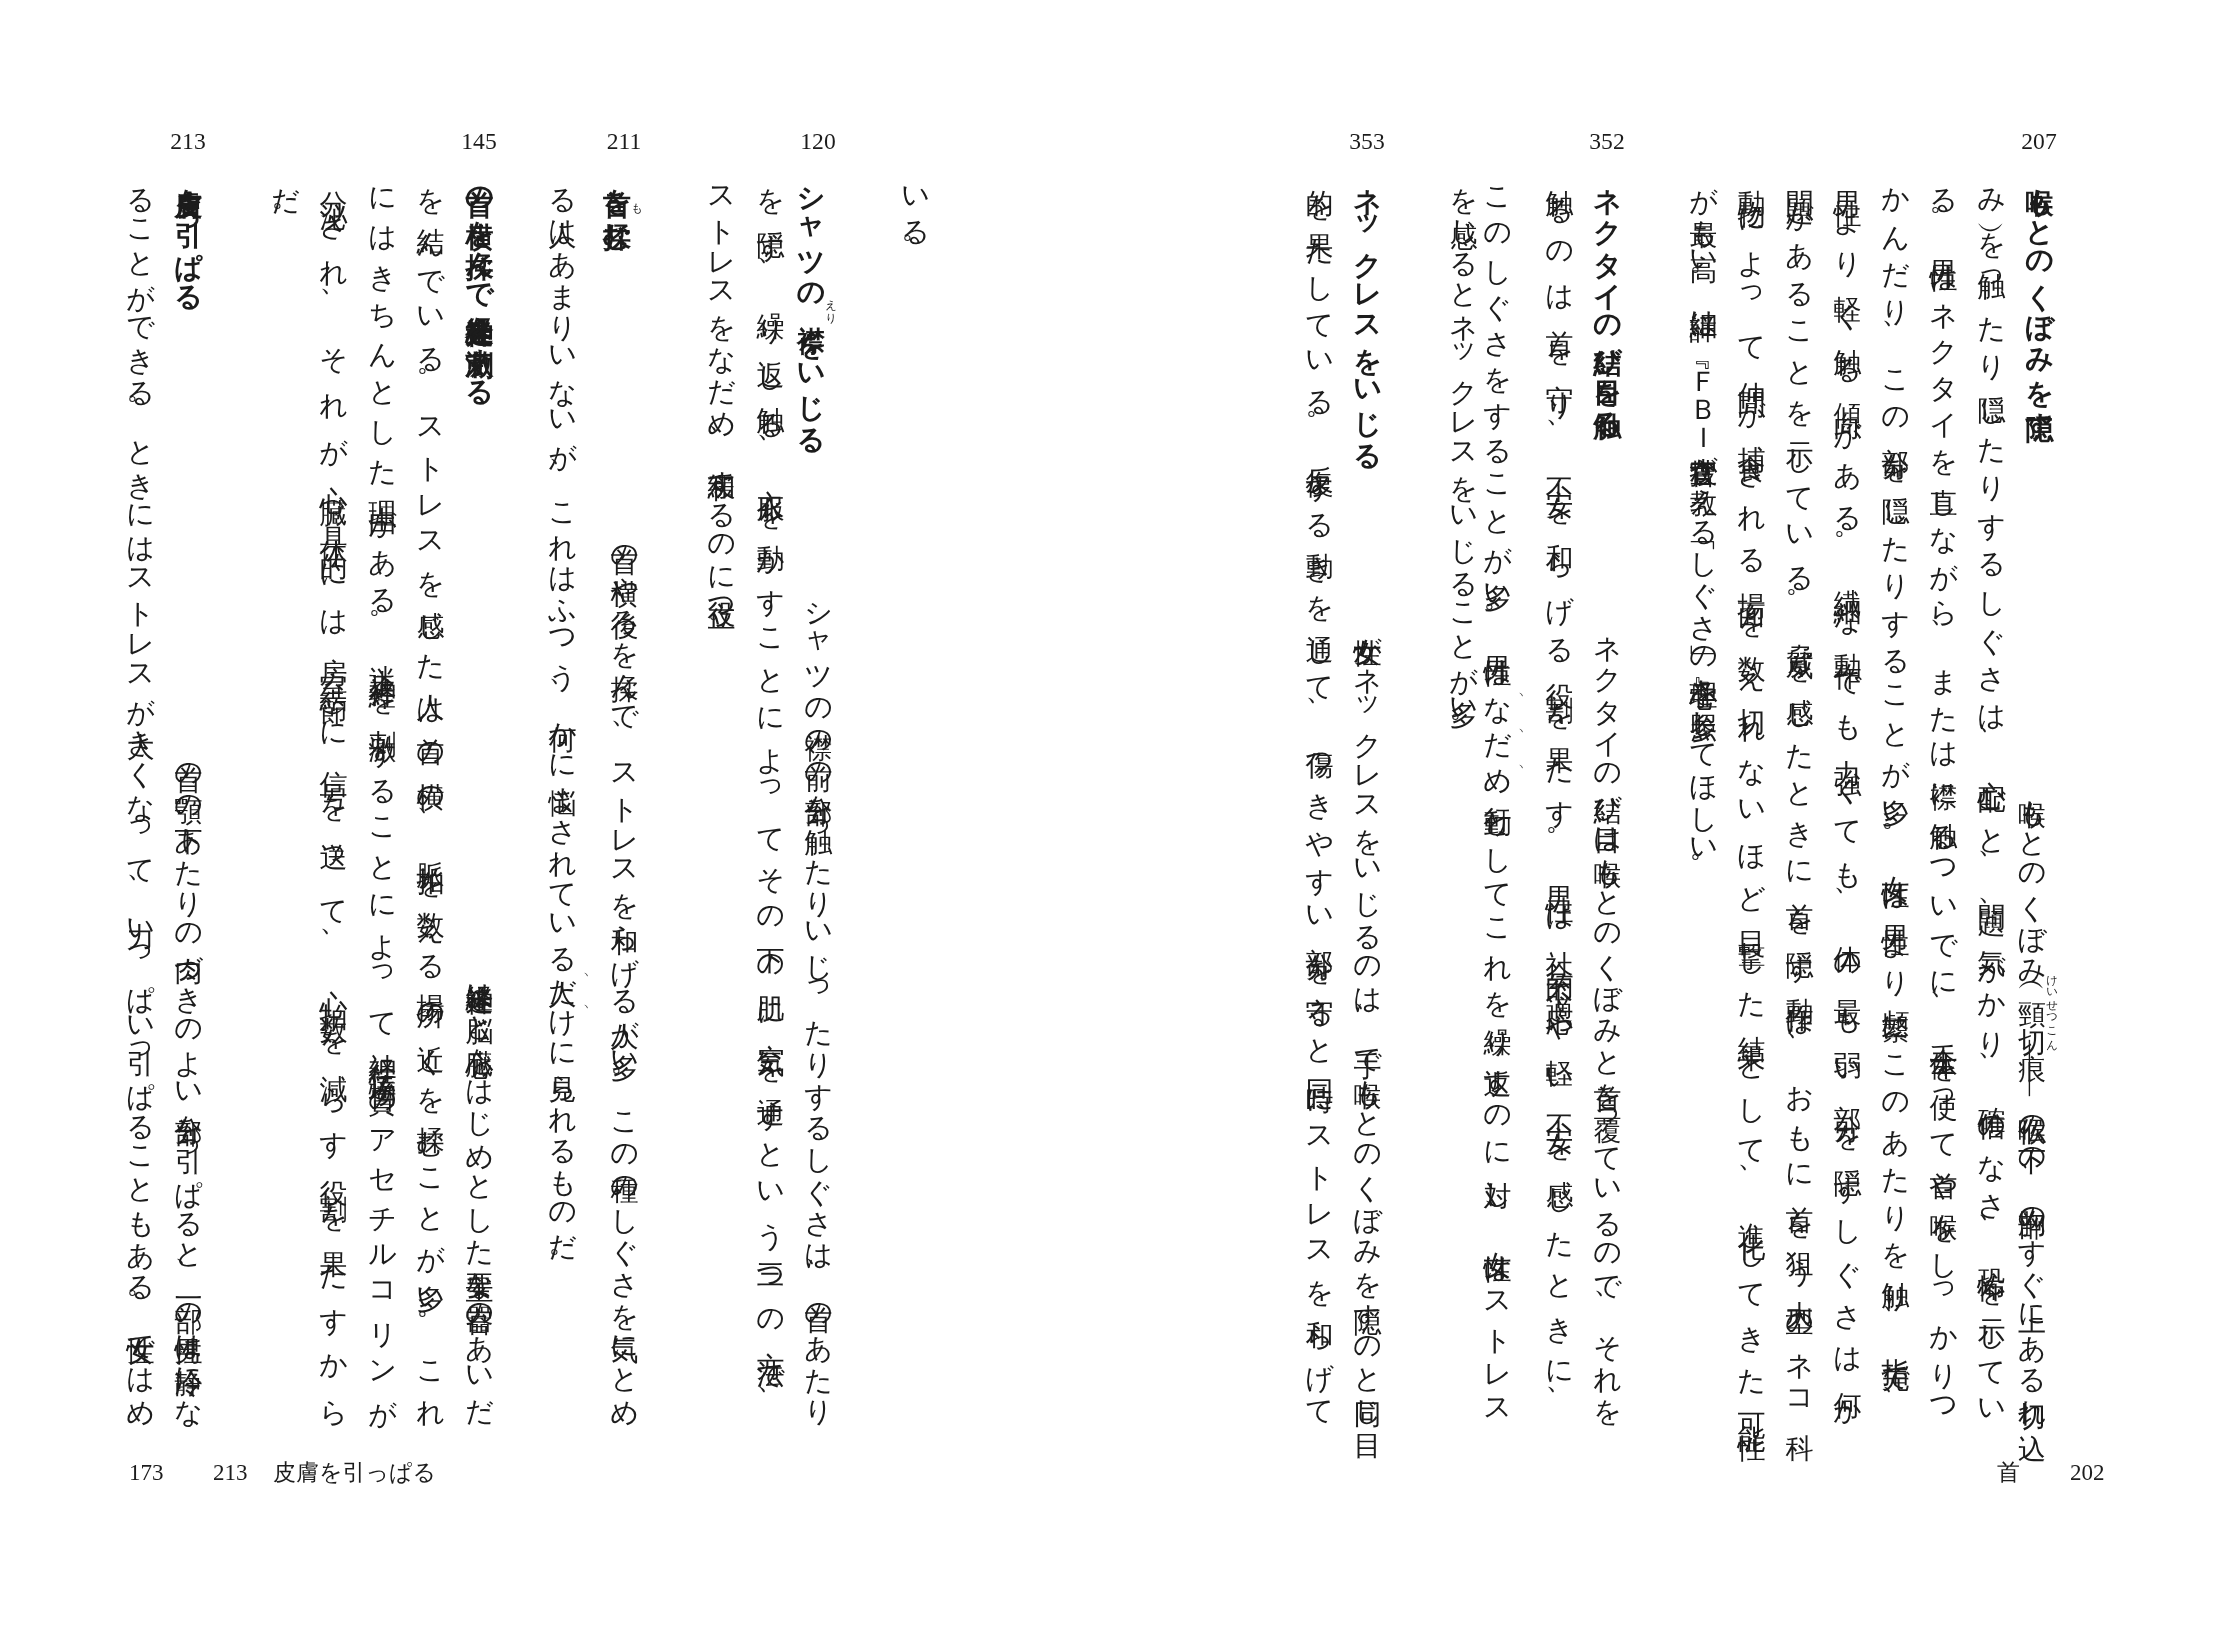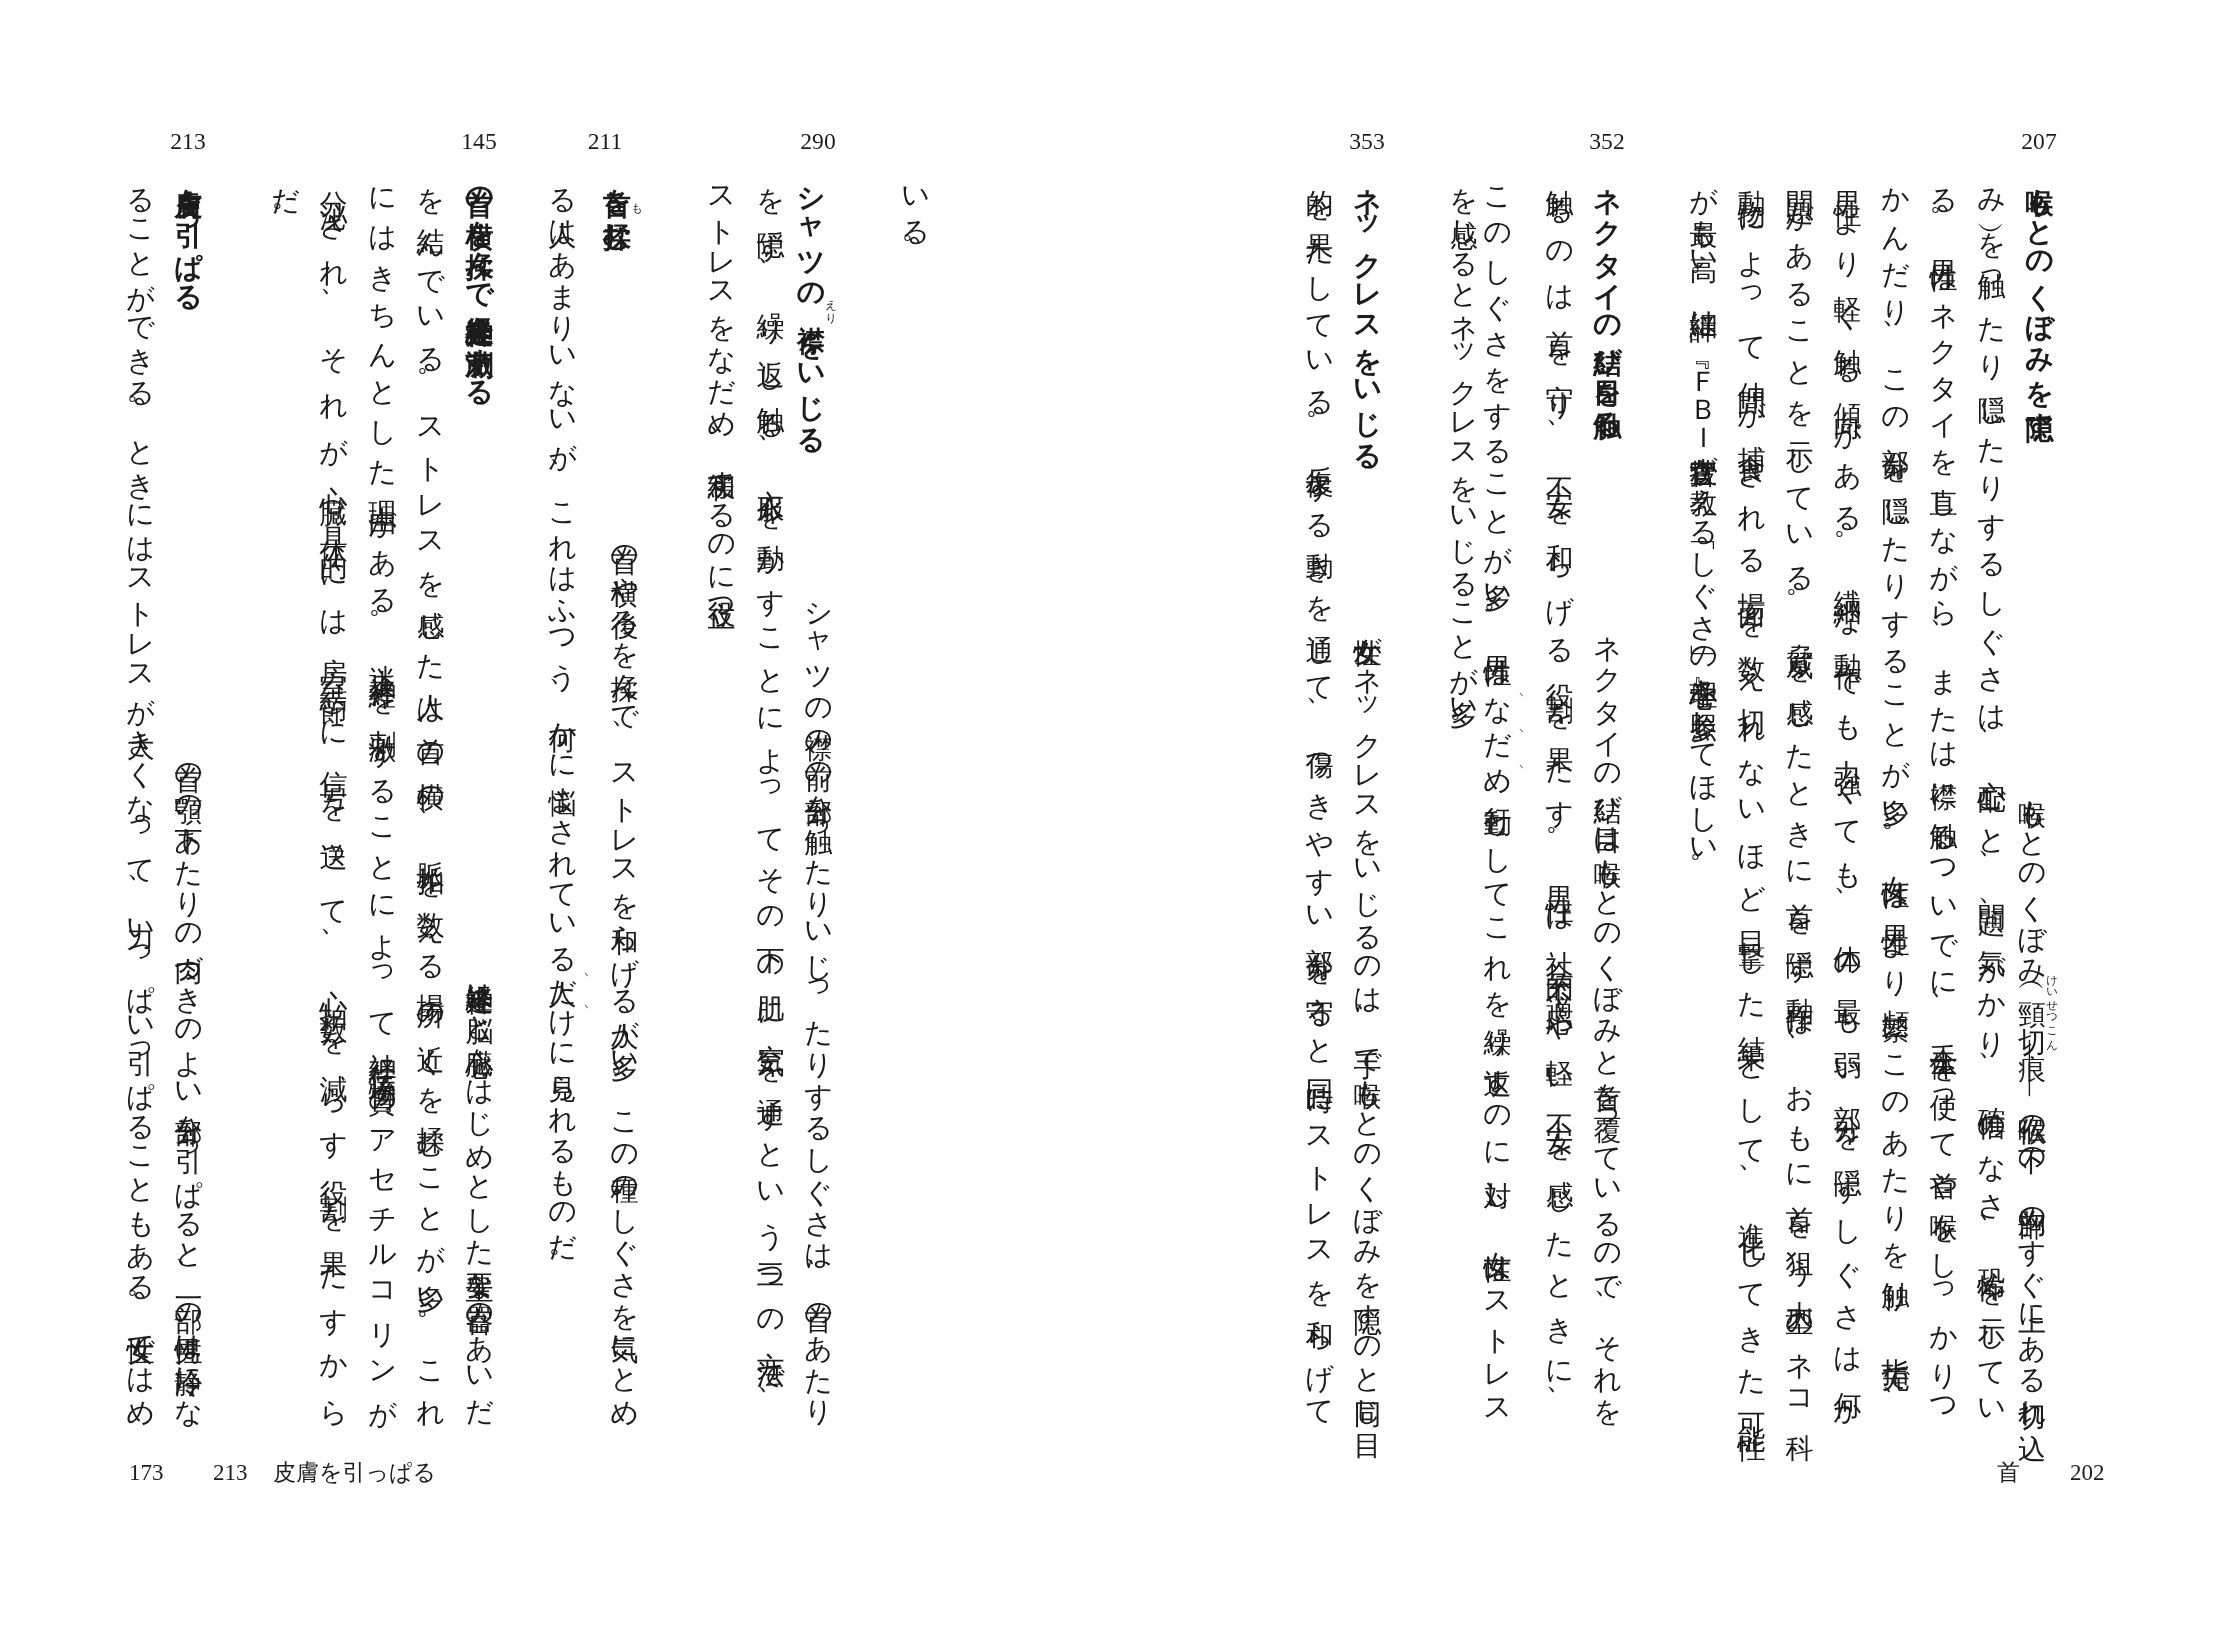--- a/index.html
+++ b/index.html
@@ -94,29 +94,29 @@
     <div class="col full" style="left:1300px">的を果たしている。反復する動きを通して、傷つきやすい部分を守ると同時にストレスを和らげて</div>
 
     <span class="folio" style="left:1997px">首</span>
     <span class="folio" style="left:2070px">202</span>
   </div>
 
   <div class="page">
 
     <div class="col short" style="left:896px">いる。</div>
 
-    <div class="entry-num" style="left:792px">290</div>
+    <div class="entry-num" style="left:792px">120</div>
     <div class="col head-line" style="left:799px">
       <span class="heading"><span>シャツの</span><ruby><span>襟</span><rt>えり</rt></ruby><span>をいじる</span></span>
       <span class="body-part">シャツの襟の前の部分を触ったりいじったりするしぐさは、首のあたり</span>
     </div>
     <div class="col full" style="left:751px">を隠す、繰り返し触る、衣服を動かすことによってその下の肌に空気を通すという三つの方法で、</div>
     <div class="col short" style="left:702px">ストレスをなだめ、緩和するのに役立つ。</div>
 
-    <div class="entry-num" style="left:579px">211</div>
+    <div class="entry-num" style="left:598px">211</div>
     <div class="col head-line" style="left:605px">
       <span class="heading"><span>首を</span><ruby><span>揉</span><rt>も</rt></ruby><span>む</span></span>
       <span class="body-part">首の横や後ろを揉んで、ストレスを和らげる人が多い。この種のしぐさを気にとめ</span>
     </div>
     <div class="col short" style="left:557px"><span>る人はあまりいないが、これはふつう、何かに悩まされている人</span><span class="emph">だけ</span><span>に見られるものだ。</span></div>
 
     <div class="entry-num" style="left:453px">145</div>
     <div class="col head-line" style="left:460px">
       <span class="heading">首の横を揉んで迷走神経を刺激する</span>
       <span class="body-part">迷走神経は脳と心臓をはじめとした主要な器官のあいだ</span>

